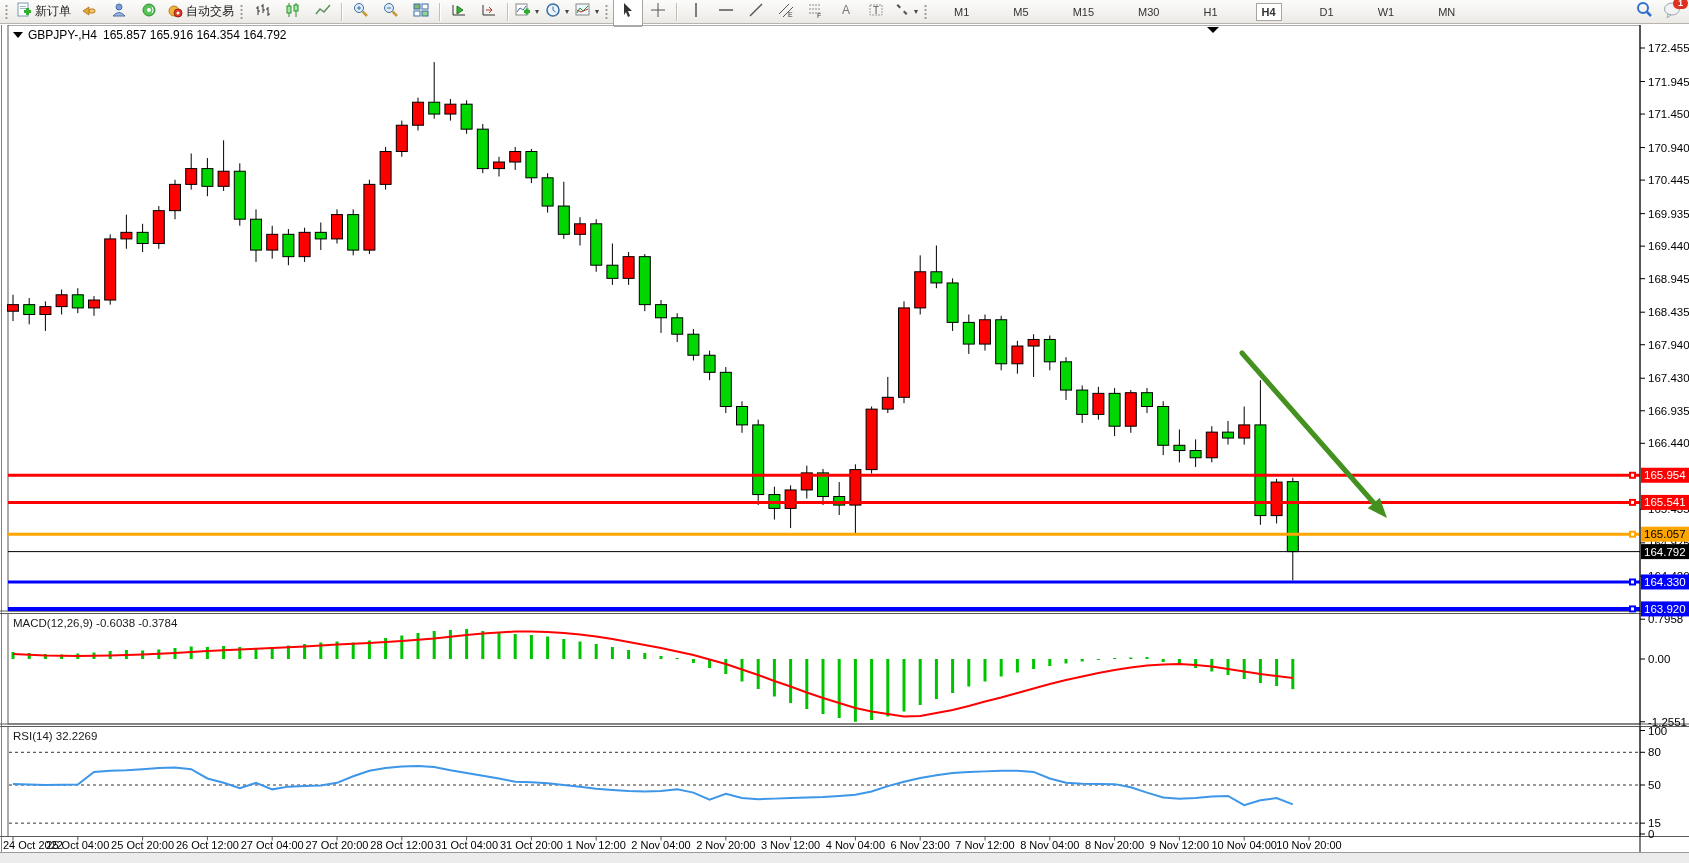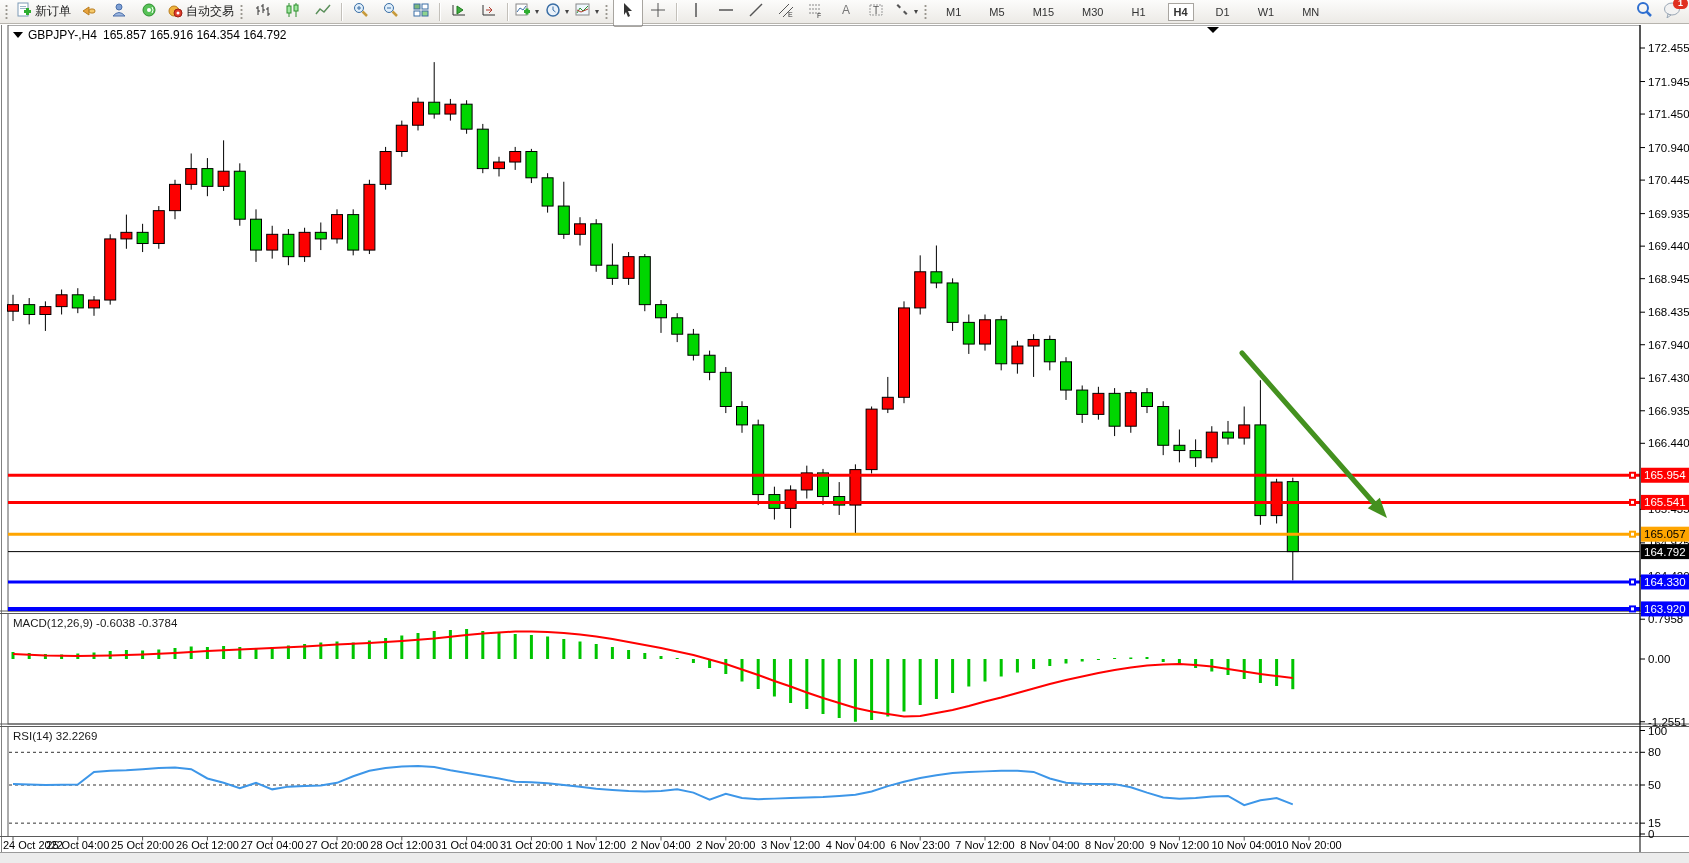--- a/index.html
+++ b/index.html
@@ -11,21 +11,21 @@
     display:flex;align-items:center;padding-left:2px;box-sizing:border-box;}
   .grip{width:5px;height:16px;margin:0 3px;
     background-image:radial-gradient(circle,#9a978f 1px,transparent 1.2px);
     background-size:3px 4px;background-repeat:repeat-y;}
   .sep{width:1px;height:18px;background:#c3c0ba;border-right:1px solid #fff;margin:0 3px;}
   .tb-btn{height:20px;min-width:24px;display:flex;align-items:center;justify-content:center;
     gap:3px;border:1px solid transparent;border-radius:2px;padding:4px 2px;cursor:default;}
   .tb-btn.pressed{background:#fff;border:1px solid #a8a5a0;}
   .tb-btn .lbl{font-size:12px;color:#1a1a1a;white-space:nowrap;}
   .tb-btn .dd{font-size:8px;color:#444;margin-left:1px;}
-  .tf-btn{font-size:11px;color:#333;padding:2px 5px;border:1px solid transparent;margin:8px;}
+  .tf-btn{font-size:11px;color:#333;padding:2px 5px;border:1px solid transparent;margin:16px;}
   .tf-btn.active{background:#fff;border:1px solid #a8a5a0;font-weight:bold;}
   .toolbar-right{margin-left:auto;display:flex;align-items:center;margin-right:8px;gap:10px;}
   .chat-wrap{position:relative;}
   .badge{position:absolute;top:-4px;right:-7px;background:#e03020;color:#fff;
     border-radius:7px;font-size:9px;line-height:11px;min-width:11px;height:11px;
     text-align:center;padding:0 2px;font-weight:bold;}
   
   .chart-region{position:absolute;top:25px;left:0;width:1546px;height:838px;}
   svg text{font-family:"Liberation Sans",sans-serif;}
 </style>

